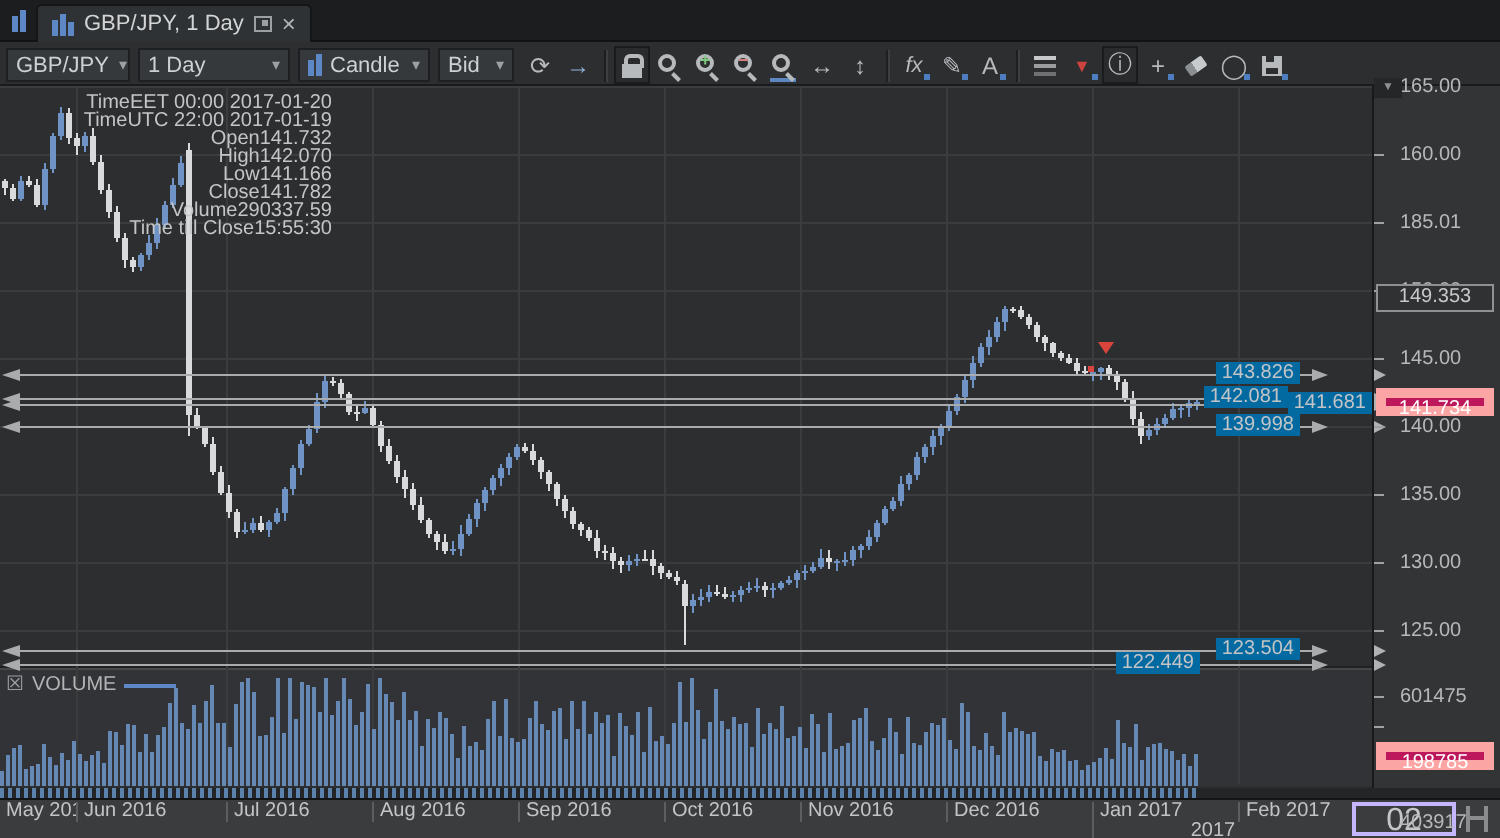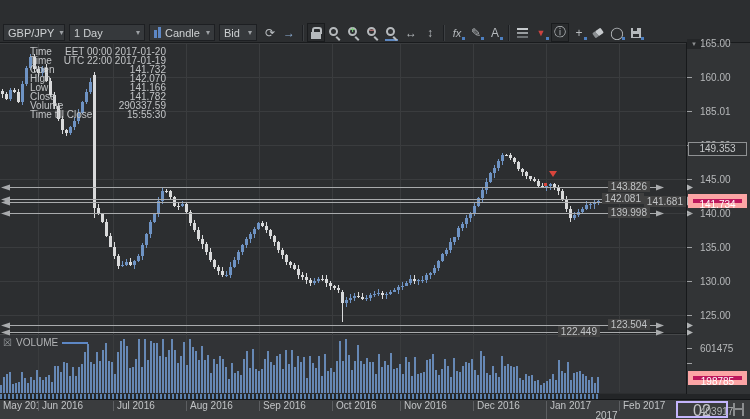--- a/index.html
+++ b/index.html
@@ -42,27 +42,27 @@
 
   
   .chart-bg{position:absolute;left:0;top:43px;width:686px;height:351px;background:#2c2e30;}
   .vol-bg{position:absolute;left:0;top:335px;width:686px;height:58px;background:#313336;}
   .axis-bg{position:absolute;left:686px;top:43px;width:64px;height:351px;background:#323436;border-left:1px solid #17191b;}
   .split{position:absolute;left:0;top:333px;width:686px;height:2px;background:#1f2123;border-bottom:1px solid #46484a;}
   #chart-svg{position:absolute;left:0;top:0;z-index:2;}
 
   
   .tooltip{position:absolute;left:30px;top:47px;width:136px;z-index:3;font-size:10px;line-height:9px;color:#c3c5c7;}
-  .tooltip .row{display:flex;justify-content:space-between;white-space:nowrap;}
+  .tooltip .row{display:flex;justify-content:flex-end;white-space:nowrap;}
 
   
   .plabel{position:absolute;left:700px;font-size:10px;color:#b6b8ba;z-index:3;white-space:nowrap;}
   .ptickbox{position:absolute;left:688px;width:59px;height:14px;border:1px solid #8f9193;color:#c6c8ca;font-size:10px;text-align:center;line-height:12px;background:#2f3133;z-index:4;}
   .pcur{position:absolute;left:688px;width:59px;height:14px;background:#be185d;border:5px solid #fca5a5;color:#fff;font-size:10px;text-align:center;line-height:12px;z-index:5;}
-  .hlabel{position:absolute;height:11px;font-size:10px;line-height:11px;color:#c2c4c6;background:#404040;padding:0 3px;z-index:3;white-space:nowrap;}
+  .hlabel{position:absolute;height:11px;font-size:10px;line-height:11px;color:#c2c4c6;background:#0369a1;padding:0 3px;z-index:3;white-space:nowrap;}
 
   
   .volhead{position:absolute;left:3px;top:337px;display:flex;align-items:center;gap:4px;font-size:10px;color:#b2b4b6;z-index:3;}
   .volhead .cb{font-size:10px;color:#9a9ea1;line-height:10px;}
   .volhead .swatch{width:26px;height:2px;background:#5d87c5;}
 
   
   .scrollbar{position:absolute;left:0;top:394px;width:750px;height:5px;background:#232527;z-index:3;}
   .scrollbar .filled{height:100%;background:repeating-linear-gradient(90deg,#5b81ad 0 2px,#232527 2px 4px);}
   .bottom-axis{position:absolute;left:0;top:399px;width:750px;height:20px;background:#3a3c3e;border-top:1px solid #121416;z-index:3;}
@@ -72,20 +72,36 @@
   .ycell.first{border-left:none;}
   .futurebox{position:absolute;left:676px;top:1px;width:52px;height:17px;border:2px solid #c4b5fd;background:#3a3c3e;color:#c4c6c8;font-size:16px;text-align:center;line-height:16px;}
   .scrollgrip{position:absolute;left:733px;top:3px;width:11px;height:13px;border-left:2px solid #8a8c8e;border-right:2px solid #8a8c8e;background:linear-gradient(#3a3c3e 5px,#8a8c8e 5px 7px,#3a3c3e 7px);}
   .axisbtn{position:absolute;left:687px;top:39px;width:14px;height:10px;background:#242628;color:#8e9092;font-size:6px;line-height:10px;text-align:center;z-index:4;}
 </style>
 </head>
 <body>
 
 <div class="app">
 
+  <div class="tabbar">
+    <span class="appicon mini-candles">
+        <i class="mc1"></i>
+        <i class="mc2"></i>
+      </span>
+    <div class="tab">
+      <span class="mini-candles">
+          <i class="mc1"></i>
+          <i class="mc2"></i>
+          <i class="mc3"></i>
+        </span>
+      <span class="tab-title">GBP/JPY, 1 Day</span>
+      <span class="popout"></span>
+      <span class="close-x">×</span>
+    </div>
+  </div>
 
   <div class="toolbar">
     <div class="combo" style="left:3px;width:62px;">
       <span>GBP/JPY</span>
         <span class="arrow">▾</span>
     </div>
     <div class="combo" style="left:69px;width:76px;">
       <span>1 Day</span>
         <span class="arrow">▾</span>
     </div>

